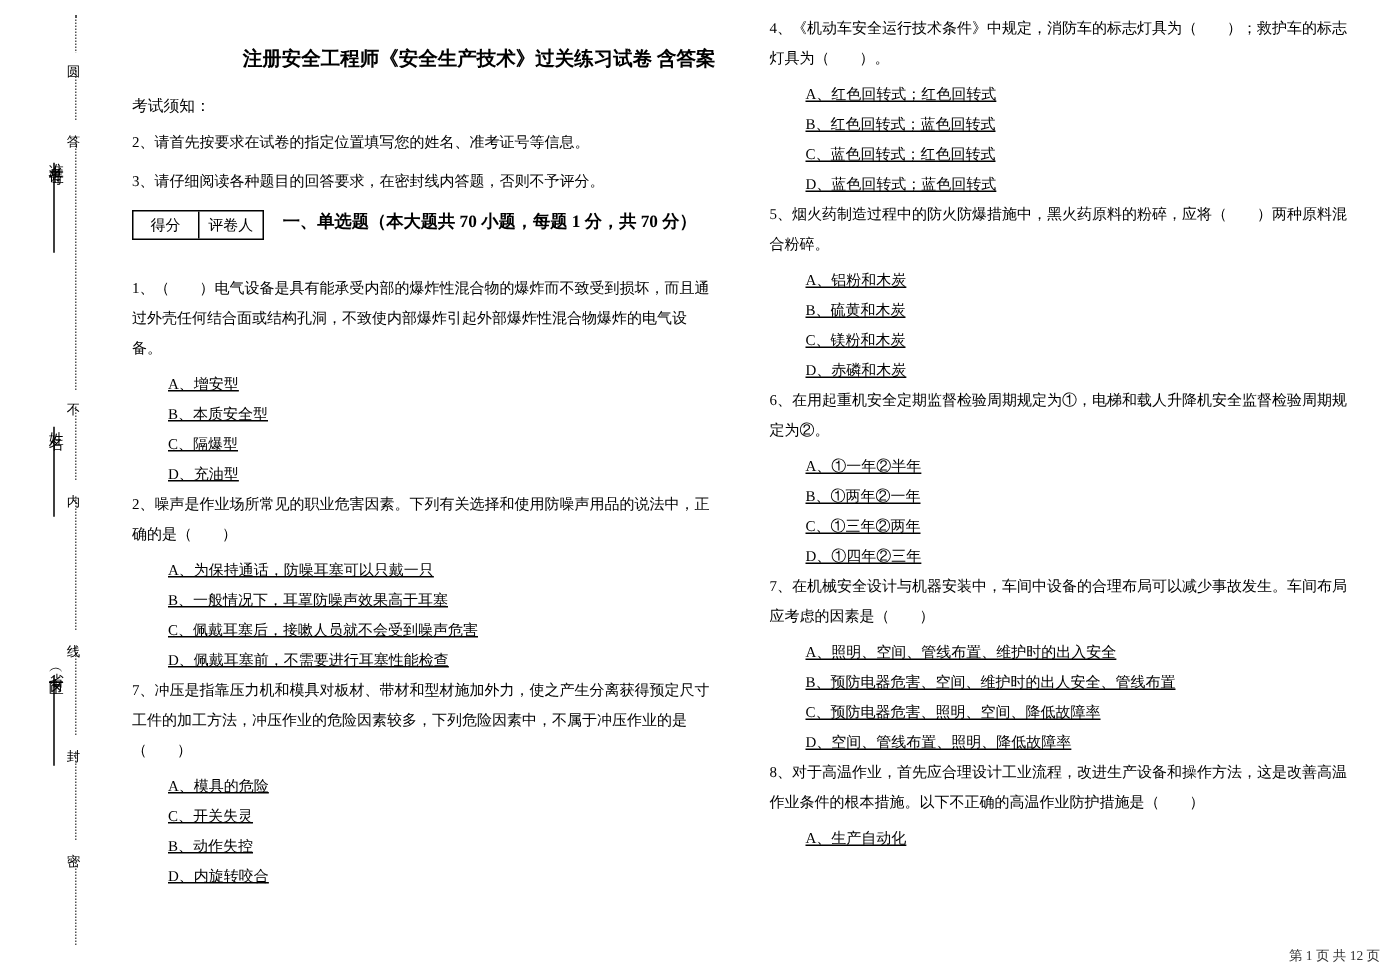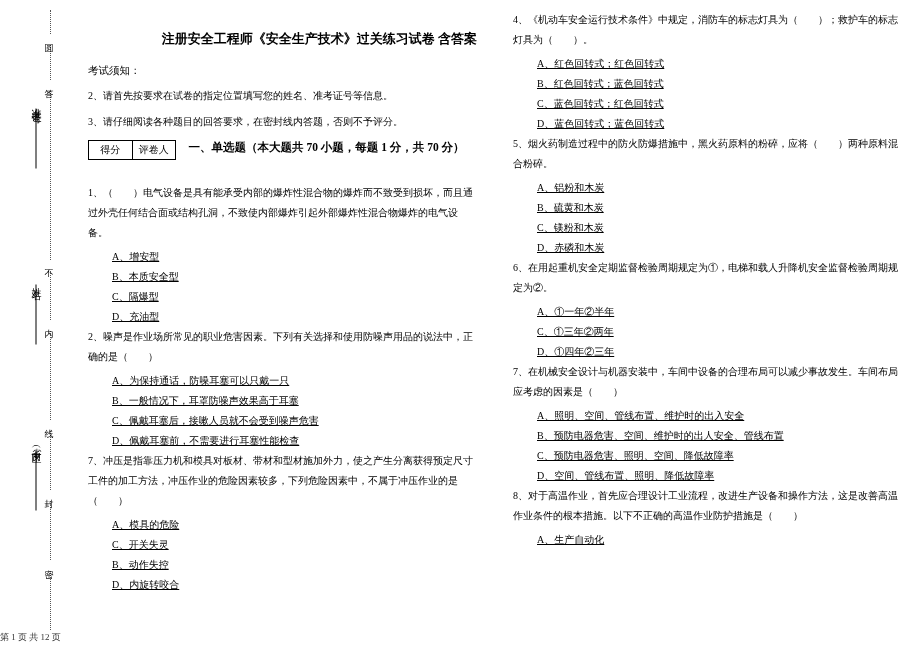--- a/index.html
+++ b/index.html
@@ -116,21 +116,21 @@
     .option {
       font-size: 10px;
       line-height: 2;
       padding-left: 24px;
       text-decoration: underline;
     }
     .footer {
       position: absolute;
       bottom: 6px;
       width: 100%;
-      text-align: left;
+      text-align: right;
       font-size: 9px;
       color: #333;
     }
 
     
     .vlabel.p1 { top: 35px; }
     .vlabel.p2 { top: 80px; }
     .vlabel.p3 { top: 260px; }
     .vlabel.p4 { top: 320px; }
     .vlabel.p5 { top: 420px; }
@@ -214,20 +214,21 @@
       <div class="option">D、蓝色回转式；蓝色回转式</div>
 
       <div class="question">5、烟火药制造过程中的防火防爆措施中，黑火药原料的粉碎，应将（　　）两种原料混合粉碎。</div>
       <div class="option">A、铝粉和木炭</div>
       <div class="option">B、硫黄和木炭</div>
       <div class="option">C、镁粉和木炭</div>
       <div class="option">D、赤磷和木炭</div>
 
       <div class="question">6、在用起重机安全定期监督检验周期规定为①，电梯和载人升降机安全监督检验周期规定为②。</div>
       <div class="option">A、①一年②半年</div>
+      <div class="option">B、①两年②一年</div>
       <div class="option">C、①三年②两年</div>
       <div class="option">D、①四年②三年</div>
 
       <div class="question">7、在机械安全设计与机器安装中，车间中设备的合理布局可以减少事故发生。车间布局应考虑的因素是（　　）</div>
       <div class="option">A、照明、空间、管线布置、维护时的出入安全</div>
       <div class="option">B、预防电器危害、空间、维护时的出人安全、管线布置</div>
       <div class="option">C、预防电器危害、照明、空间、降低故障率</div>
       <div class="option">D、空间、管线布置、照明、降低故障率</div>
 
       <div class="question">8、对于高温作业，首先应合理设计工业流程，改进生产设备和操作方法，这是改善高温作业条件的根本措施。以下不正确的高温作业防护措施是（　　）</div>

